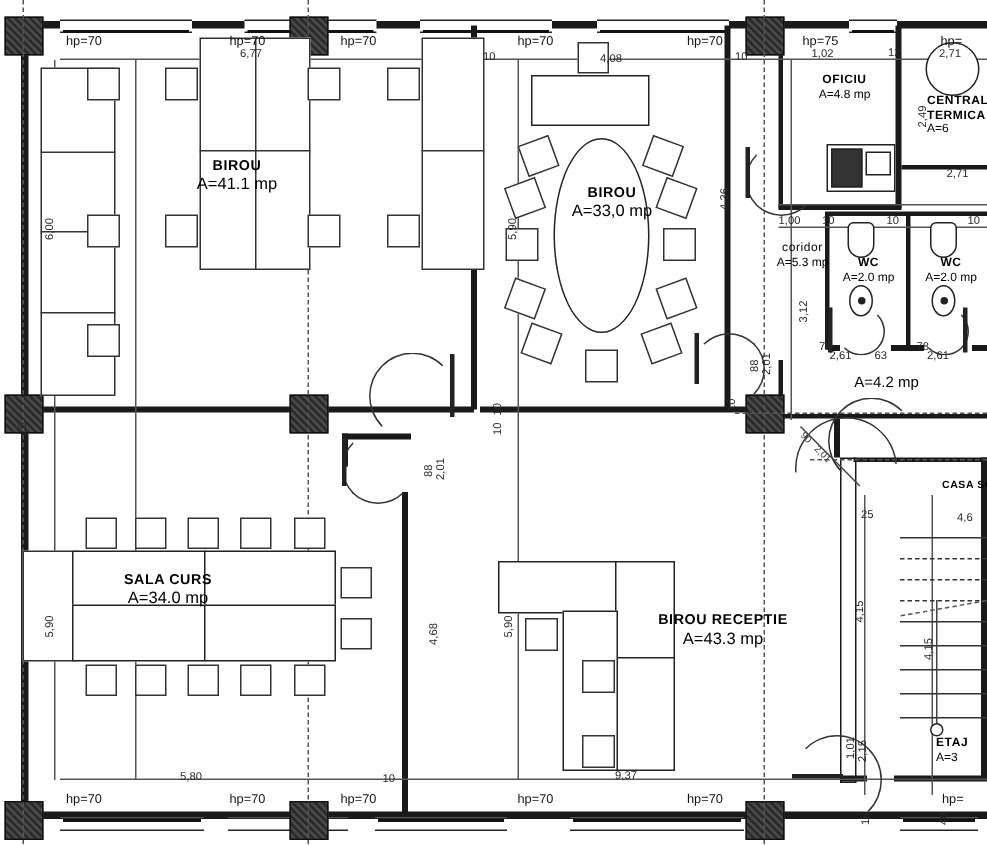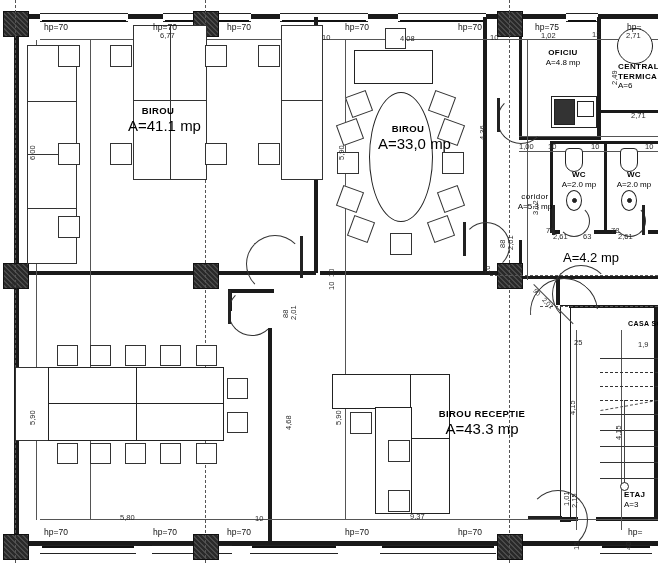--- a/index.html
+++ b/index.html
@@ -10,21 +10,21 @@
   .col{position:absolute;background:#4a4a4a;border:1.6px solid #111;
        background-image:linear-gradient(45deg,rgba(0,0,0,.45) 25%,transparent 25%,transparent 50%,rgba(0,0,0,.45) 50%,rgba(0,0,0,.45) 75%,transparent 75%);
        background-size:5px 5px;}
   .furn{position:absolute;border:1.1px solid #222;background:#ffffff;}
   .furn-thin{position:absolute;border:0.9px solid #333;background:#ffffff;}
   .oval{position:absolute;border:1.2px solid #222;border-radius:50%;background:#fff;}
   .circ{position:absolute;border:1.1px solid #222;border-radius:50%;background:#fff;}
   .chair{position:absolute;border:1px solid #333;background:#fff;}
   .room-label{position:absolute;text-align:center;line-height:1.25;color:#000;white-space:nowrap;}
   .room-label .nm{font-weight:bold;font-size:9.5px;letter-spacing:.4px;}
-  .room-label .ar{font-size:15px;}
+  .room-label .ar{font-size:11px;}
   .room-label.small .nm{font-size:8px;}
   .room-label.small .ar{font-size:8px;}
   .dim{position:absolute;font-size:7.5px;color:#2a2a2a;white-space:nowrap;}
   .dim.v{transform-origin:0 0;transform:rotate(-90deg);}
   .hp{position:absolute;font-size:8.5px;color:#111;white-space:nowrap;}
   .dimline{position:absolute;background:#8a8a8a;}
   .axis{position:absolute;}
   .axis.h{border-top:1px dashed #555;height:0;}
   .axis.v{border-left:1px dashed #555;width:0;}
   .door-arc{position:absolute;border:1px solid #333;border-radius:50%;background:transparent;}
@@ -185,21 +185,21 @@
   <div class="fix" style="left:551px;top:96px;width:44px;height:30px;"></div>
   <div class="fix" style="left:554px;top:99px;width:19px;height:24px;background:#333;"></div>
   <div class="fix" style="left:577px;top:101px;width:15px;height:14px;"></div>
 
   <div class="circ" style="left:617px;top:28px;width:34px;height:34px;"></div>
   <div class="room-label small" style="left:618px;top:62px;width:56px;text-align:left;">
     <div class="nm" style="white-space:normal;line-height:1.2;">CENTRALA TERMICA</div>
     <div class="ar">A=6</div>
   </div>
 
-  <div class="room-label small" style="left:509px;top:160px;width:52px;margin-top:32px;">
+  <div class="room-label small" style="left:509px;top:160px;width:52px;">
     <div class="nm" style="font-weight:normal;">coridor</div>
     <div class="ar">A=5.3 mp</div>
   </div>
 
   <div class="fix" style="left:565px;top:148px;width:16px;height:22px;border-radius:4px 4px 9px 9px;"></div>
   <div class="fix" style="left:566px;top:190px;width:14px;height:19px;border-radius:50%;"></div>
   <div class="fix" style="left:572px;top:198px;width:3px;height:3px;border-radius:50%;background:#222;"></div>
   <div class="room-label small" style="left:556px;top:170px;width:46px;">
     <div class="nm">WC</div>
     <div class="ar">A=2.0 mp</div>
@@ -207,21 +207,21 @@
 
   <div class="fix" style="left:620px;top:148px;width:16px;height:22px;border-radius:4px 4px 9px 9px;"></div>
   <div class="fix" style="left:621px;top:190px;width:14px;height:19px;border-radius:50%;"></div>
   <div class="fix" style="left:627px;top:198px;width:3px;height:3px;border-radius:50%;background:#222;"></div>
   <div class="room-label small" style="left:611px;top:170px;width:46px;">
     <div class="nm">WC</div>
     <div class="ar">A=2.0 mp</div>
   </div>
 
   <div class="room-label small" style="left:556px;top:250px;width:70px;">
-    <div class="ar" style="font-size:13px;">A=4.2 mp</div>
+    <div class="ar" style="font-size:10px;">A=4.2 mp</div>
   </div>
 
   <div class="furn-thin" style="left:15px;top:367px;width:35px;height:72px;"></div>
   <div class="furn" style="left:48px;top:367px;width:88px;height:36px;"></div>
   <div class="furn" style="left:136px;top:367px;width:86px;height:36px;"></div>
   <div class="furn" style="left:48px;top:403px;width:88px;height:36px;"></div>
   <div class="furn" style="left:136px;top:403px;width:86px;height:36px;"></div>
 
   <div class="chair" style="left:57px;top:345px;width:19px;height:19px;"></div>
   <div class="chair" style="left:90px;top:345px;width:19px;height:19px;"></div>
@@ -229,20 +229,24 @@
   <div class="chair" style="left:160px;top:345px;width:19px;height:19px;"></div>
   <div class="chair" style="left:196px;top:345px;width:19px;height:19px;"></div>
   <div class="chair" style="left:57px;top:443px;width:19px;height:19px;"></div>
   <div class="chair" style="left:90px;top:443px;width:19px;height:19px;"></div>
   <div class="chair" style="left:125px;top:443px;width:19px;height:19px;"></div>
   <div class="chair" style="left:160px;top:443px;width:19px;height:19px;"></div>
   <div class="chair" style="left:196px;top:443px;width:19px;height:19px;"></div>
   <div class="chair" style="left:227px;top:378px;width:19px;height:19px;"></div>
   <div class="chair" style="left:227px;top:412px;width:19px;height:19px;"></div>
 
+  <div class="room-label" style="left:72px;top:381px;width:80px;">
+    <div class="nm">SALA CURS</div>
+    <div class="ar">A=34.0 mp</div>
+  </div>
 
   <div class="furn" style="left:332px;top:374px;width:78px;height:33px;"></div>
   <div class="furn" style="left:410px;top:374px;width:38px;height:64px;"></div>
   <div class="furn" style="left:410px;top:438px;width:38px;height:74px;"></div>
   <div class="furn" style="left:375px;top:407px;width:35px;height:105px;"></div>
   <div class="chair" style="left:350px;top:412px;width:20px;height:20px;"></div>
   <div class="chair" style="left:388px;top:440px;width:20px;height:20px;"></div>
   <div class="chair" style="left:388px;top:490px;width:20px;height:20px;"></div>
 
   <div class="room-label" style="left:430px;top:408px;width:104px;">
@@ -321,21 +325,21 @@
   <div class="dim" style="left:519px;top:142px;">1,00</div>
   <div class="dim" style="left:548px;top:142px;">10</div>
   <div class="dim" style="left:591px;top:142px;">10</div>
   <div class="dim" style="left:645px;top:142px;">10</div>
   <div class="dim" style="left:553px;top:232px;">2,61</div>
   <div class="dim" style="left:583px;top:232px;">63</div>
   <div class="dim" style="left:618px;top:232px;">2,61</div>
   <div class="dim" style="left:546px;top:226px;">78</div>
   <div class="dim" style="left:611px;top:226px;">78</div>
   <div class="dim" style="left:574px;top:338px;">25</div>
-  <div class="dim" style="left:638px;top:340px;">1,9</div>
+  <div class="dim" style="left:638px;top:340px;">4,6</div>
   <div class="dim" style="left:120px;top:513px;">5,80</div>
   <div class="dim" style="left:255px;top:514px;">10</div>
   <div class="dim" style="left:410px;top:512px;">9,37</div>
 
   <div class="dim v" style="left:28px;top:160px;">6,00</div>
   <div class="dim v" style="left:337px;top:160px;">5,90</div>
   <div class="dim v" style="left:478px;top:140px;">4,36</div>
   <div class="dim v" style="left:610px;top:85px;">2,49</div>
   <div class="dim v" style="left:531px;top:215px;">3,12</div>
   <div class="dim v" style="left:506px;top:250px;">2,01</div>

